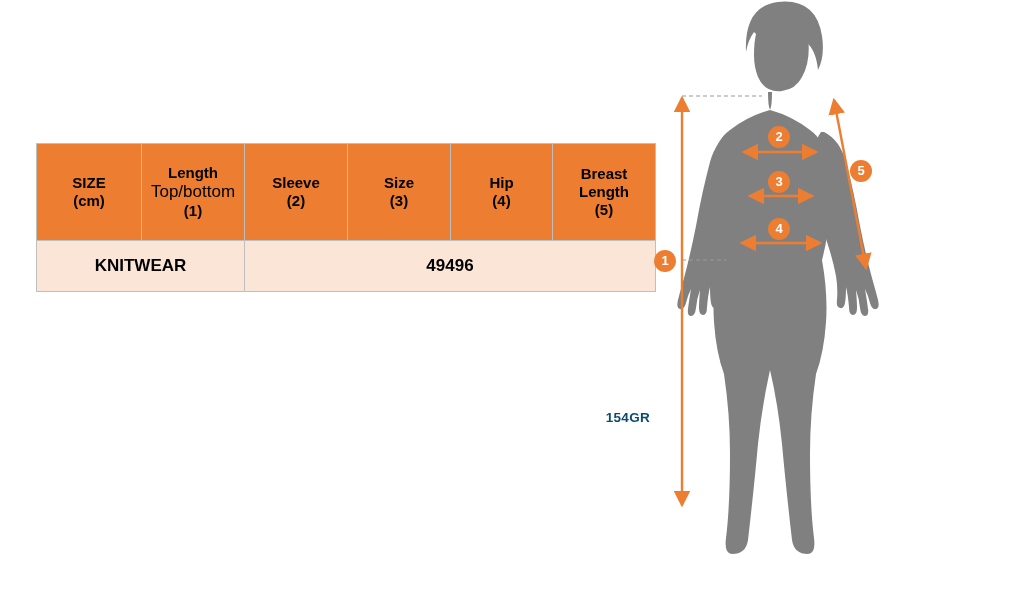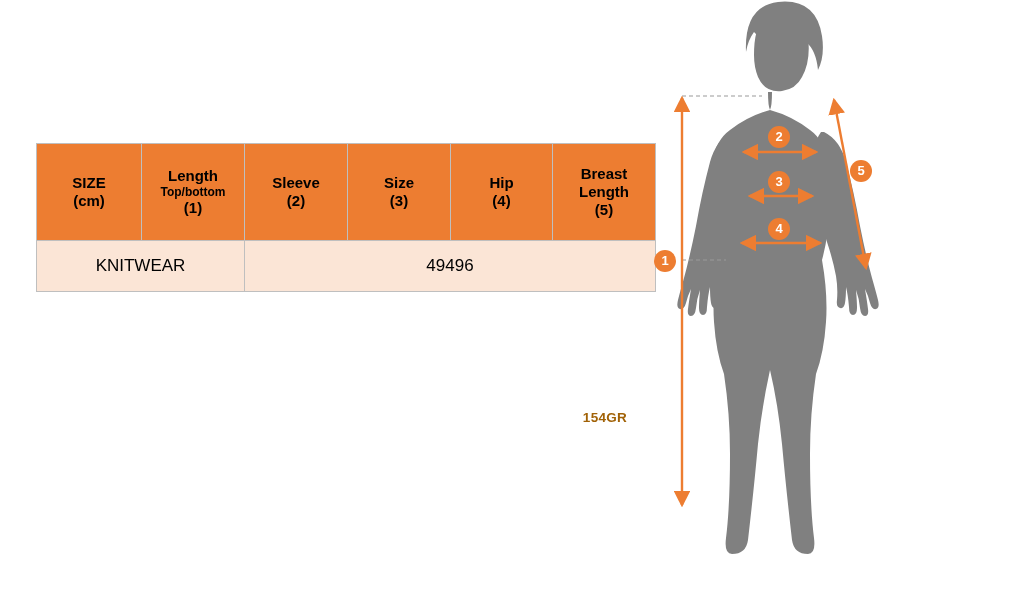--- a/index.html
+++ b/index.html
@@ -32,22 +32,22 @@
     color: #000;
   }
   .hdr-row th {
     background: #ED7D31;
     height: 96px;
     font-size: 15px;
     font-weight: bold;
     line-height: 1.2;
   }
   .hdr-row th .small {
-    font-size: 12px;
-    font-weight: bold;
+    font-size: 17px;
+    font-weight: normal;
     display: block;
   }
   .hdr-row th .lbl {
     display: block;
   }
   .data-row td {
     background: #FBE5D6;
     height: 54px;
     font-size: 17px;
   }
@@ -58,32 +58,32 @@
   .sub-hdr td {
     background: #FBE5D6;
     height: 50px;
     font-size: 17px;
     font-weight: bold;
   }
   .sub-val td {
     background: #FBE5D6;
     height: 50px;
     font-size: 17px;
-    font-weight: normal;
+    font-weight: bold;
   }
 
   #weight-note {
     position: absolute;
     left: 560px;
     top: 410px;
     width: 90px;
-    text-align: center;
+    text-align: right;
     font-size: 13.5px;
     font-weight: bold;
-    color: #a16207;
+    color: #0c4a6e;
     letter-spacing: .3px;
   }
 
   
   #figure-panel {
     position: absolute;
     left: 650px;
     top: 0;
     width: 374px;
     height: 591px;

